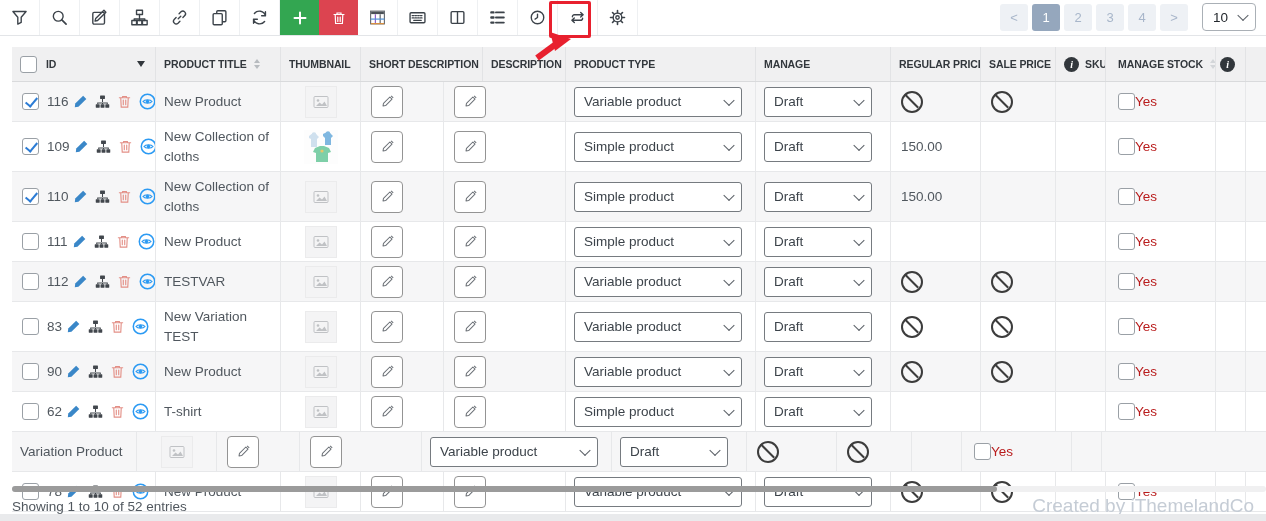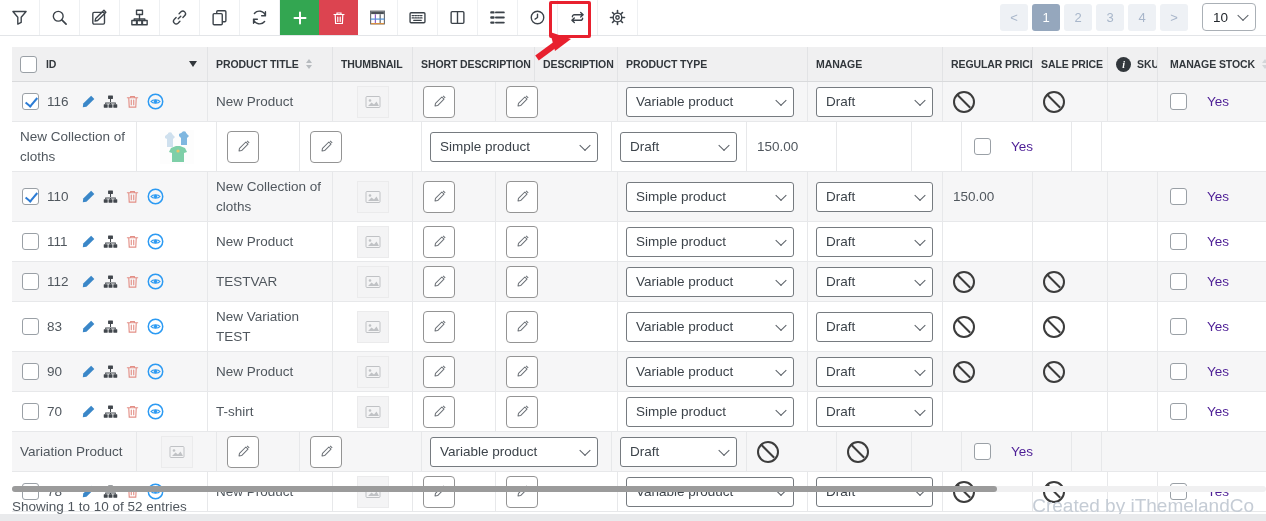--- a/index.html
+++ b/index.html
@@ -25,36 +25,36 @@
       align-items:center;justify-content:center}
   .pg.active{background:#95a7bd;color:#fff}
 
   
   .sel-wrap{position:relative;display:inline-flex;align-items:center}
   .sel-wrap select{appearance:none;-webkit-appearance:none;-moz-appearance:none;width:100%;
       border:1px solid #767b80;border-radius:3px;background:#fff;height:30px;
       padding:0 24px 0 9px;font:13.5px "Liberation Sans",sans-serif;color:#3c434a;cursor:pointer}
   .chev{position:absolute;right:9px;top:50%;width:7px;height:7px;border-right:1.6px solid #595f66;
         border-bottom:1.6px solid #595f66;transform:translateY(-70%) rotate(45deg);pointer-events:none}
-  .w168{width:168px}.w112{width:117px}
+  .w168{width:168px}.w112{width:108px}
   .w54{width:54px;margin-left:14px}
   .w54 select{height:28px;padding:0 18px 0 10px;border-color:#aab0b6;border-radius:4px;color:#23282d}
 
   
   input[type=checkbox]{appearance:none;-webkit-appearance:none;width:17px;height:17px;flex:none;
       border:1px solid #9aa0a6;border-radius:3px;background:#fff;cursor:pointer;position:relative;margin:0}
   input[type=checkbox]:checked::after{content:"";position:absolute;left:4.5px;top:0.5px;width:5px;
       height:10px;border:solid #2c7cd5;border-width:0 2px 2px 0;transform:rotate(40deg)}
 
   
   .table{position:absolute;left:12px;top:47px;width:1254px;overflow:hidden}
   .thead,.trow{display:flex;width:1268px}
   .cell{box-sizing:border-box;flex:none;display:flex;align-items:center;padding:0 8px;
         border-right:1px solid #e7e8ea;overflow:hidden}
-  .c0{width:196px}.c1{width:125px}.c2{width:80px}.c3{width:83px}.c4{width:122px}.c5{width:190px}
+  .c0{width:144px}.c1{width:125px}.c2{width:80px}.c3{width:83px}.c4{width:122px}.c5{width:190px}
   .c6{width:135px}.c7{width:90px}.c8{width:75px}.c9{width:50px}.c10{width:110px}.c11{width:30px}
   .thead{background:#f0f0f1;border-bottom:1px solid #d9dadc;height:34px}
   .thead .cell{border-right:1px solid #e2e3e5;font-size:10.5px;font-weight:bold;color:#32373c;
                white-space:nowrap;letter-spacing:-.1px}
   .hlabel{white-space:nowrap}
   .sort-desc{width:0;height:0;border-left:4.5px solid transparent;border-right:4.5px solid transparent;
              border-top:6px solid #32373c;margin-left:auto;margin-right:2px}
   .sort-both{display:inline-flex;flex-direction:column;margin-left:7px}
   .sort-both i{display:block;width:0;height:0;border-left:3.5px solid transparent;border-right:3.5px solid transparent}
   .sort-both .up{border-bottom:4.5px solid #b7bbbf;margin-bottom:2px}
@@ -77,21 +77,21 @@
   .thumb-ph{width:30px;height:30px;background:#f4f4f5;border:1px solid #ebebec;display:flex;
             align-items:center;justify-content:center;cursor:pointer}
   .thumb-img{cursor:pointer}
   .edit-btn{width:32px;height:32px;border:1px solid #949494;border-radius:4px;background:#fff;
             display:flex;align-items:center;justify-content:center;cursor:pointer;margin-left:2px}
   .ban-icon{display:none;width:18px;height:18px;border:2px solid #3c3c3c;border-radius:50%;
             position:relative;margin-left:2px}
   .ban-icon::after{content:"";position:absolute;left:-1px;top:7px;width:19px;height:2px;
             background:#3c3c3c;transform:rotate(45deg)}
   .price-text,.sku-text{font-size:13.5px;color:#50575e;margin-left:2px}
-  .stock-label{font-size:13.5px;color:#4c1d95;margin-left:20px}
+  .stock-label{font-size:13.5px;color:#b91c1c;margin-left:0}
   .cell.c10{padding-left:12px}
 
   
   .hscroll{position:absolute;left:12px;top:486px;width:1254px;height:6px;background:#f0f0f1;
            border-radius:3px;cursor:pointer}
   .hscroll .thumb{position:absolute;left:0;top:0;width:985px;height:6px;background:#9b9b9b;border-radius:3px}
   .statusbar{position:absolute;left:12px;right:12px;top:495px;display:flex;justify-content:space-between;
              align-items:center;font-size:13.5px;color:#50575e}
   .credit{color:#c5ccd5;font-size:19px}
   .bottom-strip{position:absolute;left:0;right:0;top:514px;height:7px;background:#e9eaec}
@@ -354,20 +354,44 @@
     <div class="cell c9">
       <span class="sku-text"></span>
     </div>
     <div class="cell c10">
       <input type="checkbox" class="stock-check" style="">
       <span class="stock-label">Yes</span>
     </div>
     <div class="cell c11"></div>
   </div>
         <div class="trow">
+    <div class="cell c0" style="padding-left:10px">
+      <input type="checkbox" class="row-check" checked="" style="">
+      <span class="id-text">109</span>
+      <span class="row-actions">
+        <svg class="act" width="15" height="15" viewBox="0 0 16 16">
+                <path d="M10.8 1.8 14.2 5.2 5.8 13.6 1.9 14.1 2.4 10.2Z" fill="#3a87c8"></path>
+              </svg>
+        <svg class="act" width="15" height="15" viewBox="0 0 16 16" fill="#41464c">
+                <rect x="5.4" y="1.6" width="5.2" height="3.6" rx=".4"></rect>
+                <rect x="0.8" y="11" width="4.2" height="3.6" rx=".4"></rect>
+                <rect x="5.9" y="11" width="4.2" height="3.6" rx=".4"></rect>
+                <rect x="11" y="11" width="4.2" height="3.6" rx=".4"></rect>
+                <path d="M8 5.2v3.2M2.9 11V9.6h10.2V11M8 9.6V11" stroke="#41464c" fill="none" stroke-width="1.1"></path>
+              </svg>
+        <svg class="act" width="15" height="15" viewBox="0 0 16 16" fill="none" stroke="#e38f86" stroke-width="1.2" stroke-linecap="round">
+                <path d="M2.5 4h11M6 4V2.6h4V4M4 4l.5 10h7L12 4M6.7 6.5v5M9.3 6.5v5"></path>
+              </svg>
+        <svg class="act" width="17" height="17" viewBox="0 0 16 16" fill="none" stroke="#2b9af3">
+                <circle cx="8" cy="8" r="6.8" stroke-width="1.4"></circle>
+                <path d="M3.8 8C5.2 5.9 10.8 5.9 12.2 8 10.8 10.1 5.2 10.1 3.8 8Z" stroke-width="1.2"></path>
+                <circle cx="8" cy="8" r="1.6" fill="#2b9af3" stroke="none"></circle>
+              </svg>
+      </span>
+    </div>
     <div class="cell c1">
       <span class="title-text">New Collection of cloths</span>
     </div>
     <div class="cell c2 center">
 
       <svg class="thumb-img" width="34" height="34" viewBox="0 0 34 34">
         <rect x="0" y="0" width="34" height="34" fill="#fdfdfd"></rect>
         <path d="M5 6l4-3 3 1 3 3-2 2v8H7v-8L5 8z" fill="#cfe0ee"></path>
         <circle cx="10" cy="4.5" r="2.2" fill="#cfe0ee"></circle>
         <path d="M19 4l4-2 3 1 3 3-2 2v7h-6V8l-2-2z" fill="#7fb7e0"></path>
@@ -832,21 +856,21 @@
     </div>
     <div class="cell c10">
       <input type="checkbox" class="stock-check" style="">
       <span class="stock-label">Yes</span>
     </div>
     <div class="cell c11"></div>
   </div>
         <div class="trow">
     <div class="cell c0" style="padding-left:10px">
       <input type="checkbox" class="row-check" style="">
-      <span class="id-text">70</span>
+      <span class="id-text">62</span>
       <span class="row-actions">
         <svg class="act" width="15" height="15" viewBox="0 0 16 16">
                 <path d="M10.8 1.8 14.2 5.2 5.8 13.6 1.9 14.1 2.4 10.2Z" fill="#3a87c8"></path>
               </svg>
         <svg class="act" width="15" height="15" viewBox="0 0 16 16" fill="#41464c">
                 <rect x="5.4" y="1.6" width="5.2" height="3.6" rx=".4"></rect>
                 <rect x="0.8" y="11" width="4.2" height="3.6" rx=".4"></rect>
                 <rect x="5.9" y="11" width="4.2" height="3.6" rx=".4"></rect>
                 <rect x="11" y="11" width="4.2" height="3.6" rx=".4"></rect>
                 <path d="M8 5.2v3.2M2.9 11V9.6h10.2V11M8 9.6V11" stroke="#41464c" fill="none" stroke-width="1.1"></path>

